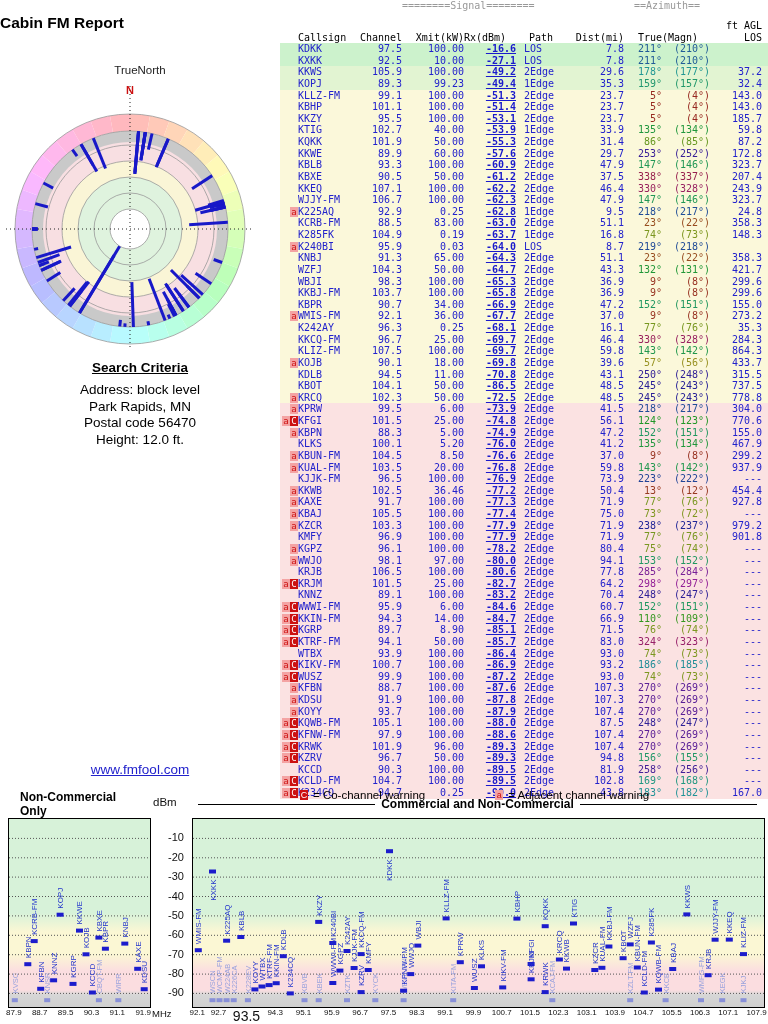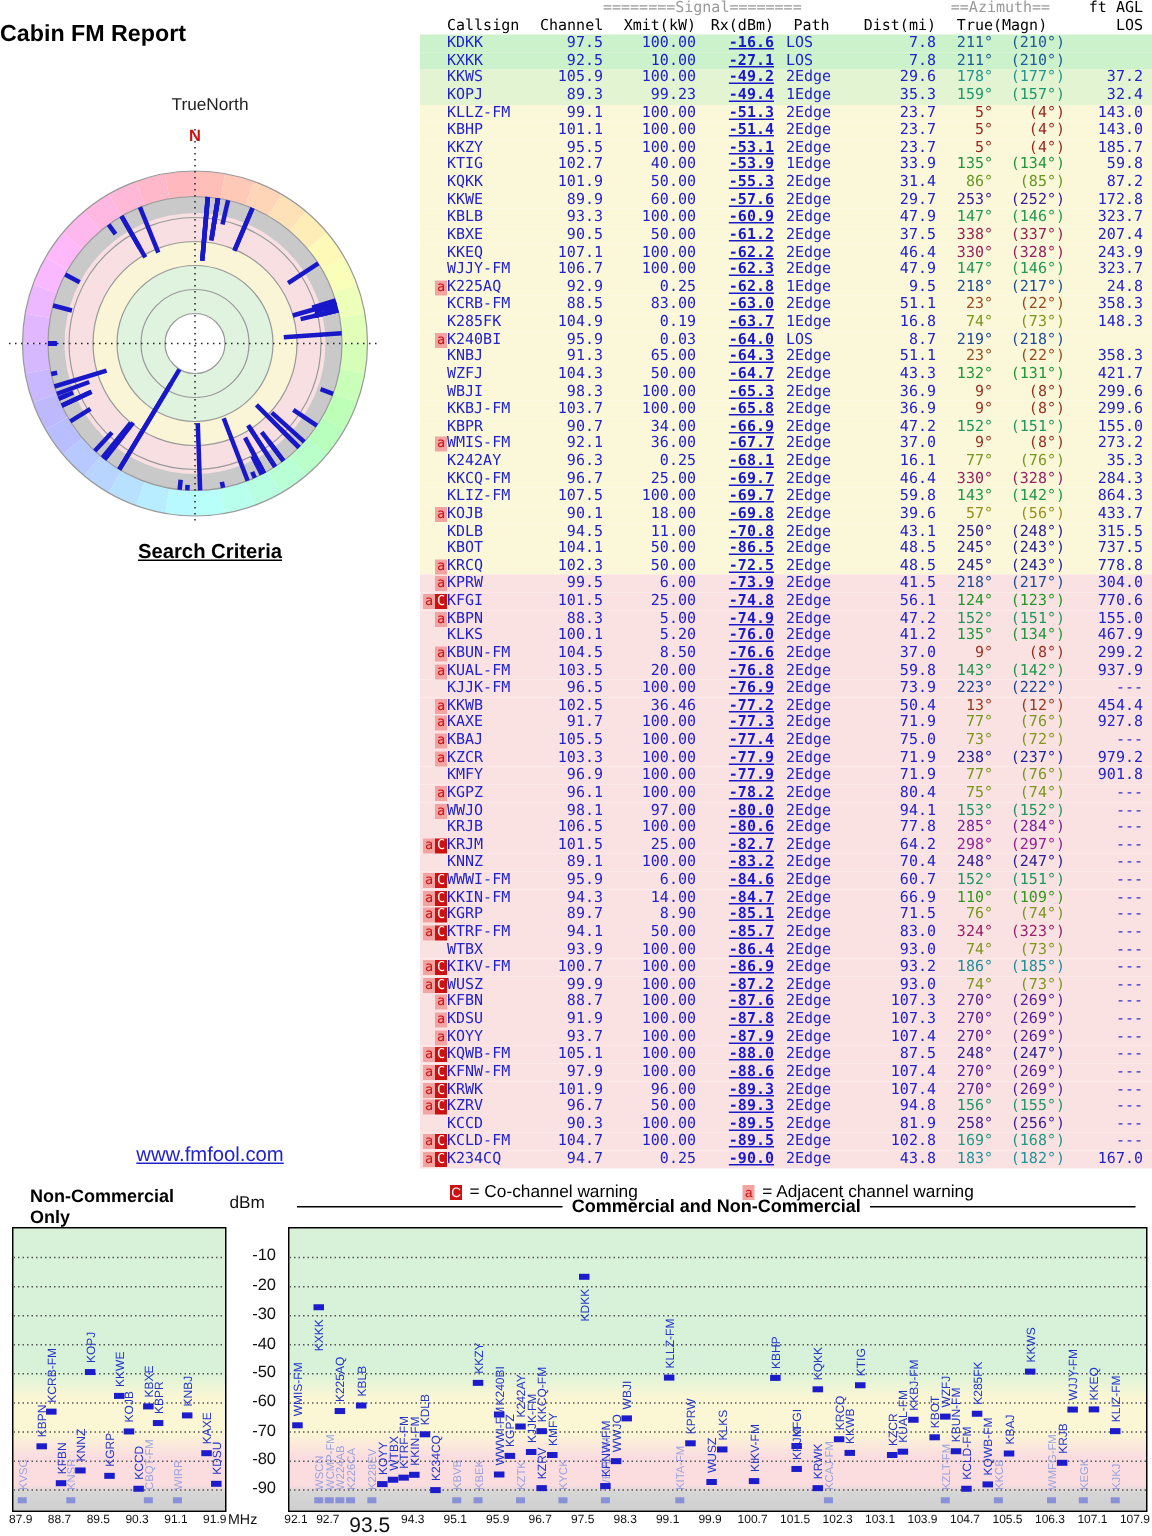--- a/index.html
+++ b/index.html
@@ -13,21 +13,21 @@
                font-size:13.5px;text-decoration:underline;}
   .search-lines{position:absolute;left:0;top:382px;width:280px;text-align:center;font-size:13.5px;
                 line-height:16.5px;color:#000;}
   .site-link{position:absolute;left:0;top:762px;width:280px;text-align:center;font-size:13.5px;
              color:#2222cc;text-decoration:underline;cursor:pointer;}
   
   #tablewrap{position:absolute;left:280px;top:0;width:488px;
              font-family:"DejaVu Sans Mono","Liberation Mono",monospace;font-size:10px;}
   .hline{display:flex;height:11.5px;line-height:11.5px;white-space:nowrap;}
   .hgrey{color:#999;}
-  .hdr2{color:#000;}
+  .hdr2{color:#000;margin-top:20px;}
   .tr{display:flex;height:11.63px;line-height:11.63px;white-space:nowrap;}
   .tr span{display:inline-block;overflow:visible;}
   .c-mk{width:18px;text-align:right;}
   .c-cs{width:62px;text-align:left;color:#2222cc;}
   .c-ch{width:42px;text-align:right;color:#2222cc;}
   .c-xm{width:62px;text-align:right;color:#2222cc;}
   .c-rx{width:52px;text-align:right;color:#1a1acc;font-weight:bold;text-decoration:underline;}
   .c-pa{width:50px;text-align:left;padding-left:8px;box-sizing:border-box;color:#2222cc;}
   .c-di{width:58px;text-align:right;color:#2222cc;}
   .c-tr{width:38px;text-align:right;}
@@ -177,36 +177,42 @@
       <line x1="28.00" y1="151.00" x2="32.96" y2="151.00" stroke="#1818c8" stroke-width="3"></line>
       <line x1="28.00" y1="151.00" x2="32.25" y2="151.00" stroke="#1818c8" stroke-width="3"></line>
       <line x1="165.86" y1="240.53" x2="164.13" y2="236.64" stroke="#1818c8" stroke-width="3"></line>
       <line x1="30.14" y1="171.38" x2="34.10" y2="170.53" stroke="#1818c8" stroke-width="3"></line>
       <line x1="144.70" y1="247.20" x2="143.93" y2="243.22" stroke="#1818c8" stroke-width="3"></line>
       <line x1="120.87" y1="248.87" x2="121.06" y2="245.33" stroke="#1818c8" stroke-width="3"></line>
       <text x="126" y="16" text-anchor="middle" fill="#cc1111" font-size="11px" font-weight="bold">N</text>
     </svg>
 
   <div class="search-head">Search Criteria</div>
+  <div class="search-lines">
+    <div>Address: block level</div>
+    <div>Park Rapids, MN</div>
+    <div>Postal code 56470</div>
+    <div>Height: 12.0 ft.</div>
+  </div>
   <div class="site-link">www.fmfool.com</div>
 
   <div id="tablewrap">
     <div class="hline">
       <span style="width:122px"></span>
       <span class="hgrey" style="width:114px;text-align:center">========Signal========</span>
       <span style="width:108px"></span>
       <span class="hgrey" style="width:86px;text-align:center">==Azimuth==</span>
       <span class="hdr2" style="width:52px;text-align:right">ft AGL</span>
     </div>
     <div class="hline hdr2">
       <span style="width:18px"></span>
       <span style="width:62px">Callsign</span>
       <span style="width:42px;text-align:right">Channel</span>
       <span style="width:62px;text-align:right">Xmit(kW)</span>
-      <span style="width:52px;text-align:right">Rx(dBm)</span>
+      <span style="width:52px;">Rx(dBm)</span>
       <span style="width:50px;text-align:center">Path</span>
       <span style="width:58px;text-align:right">Dist(mi)</span>
       <span style="width:38px;text-align:right">True</span>
       <span style="width:48px;text-align:left">(Magn)</span>
       <span style="width:52px;text-align:right">LOS</span>
     </div>
     <div id="tbody">
         <div class="tr bg-g1">
           <span class="c-mk"></span>
           <span class="c-cs">KDKK</span>

